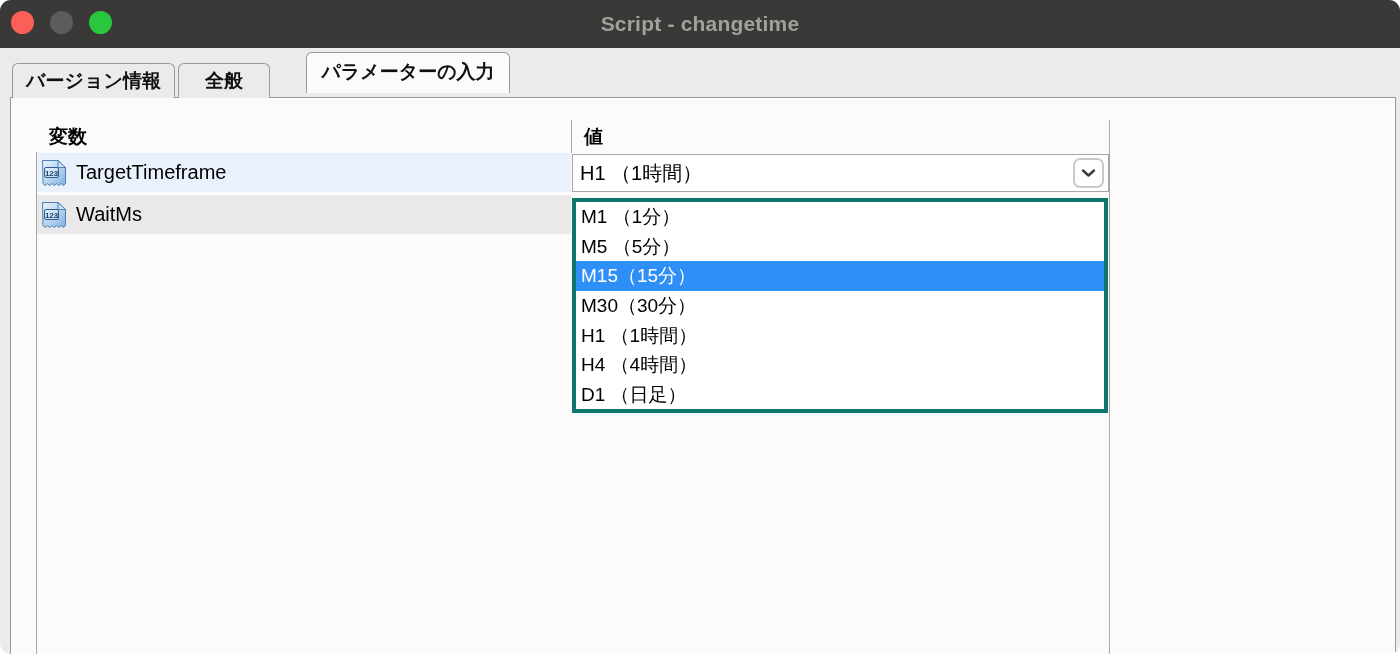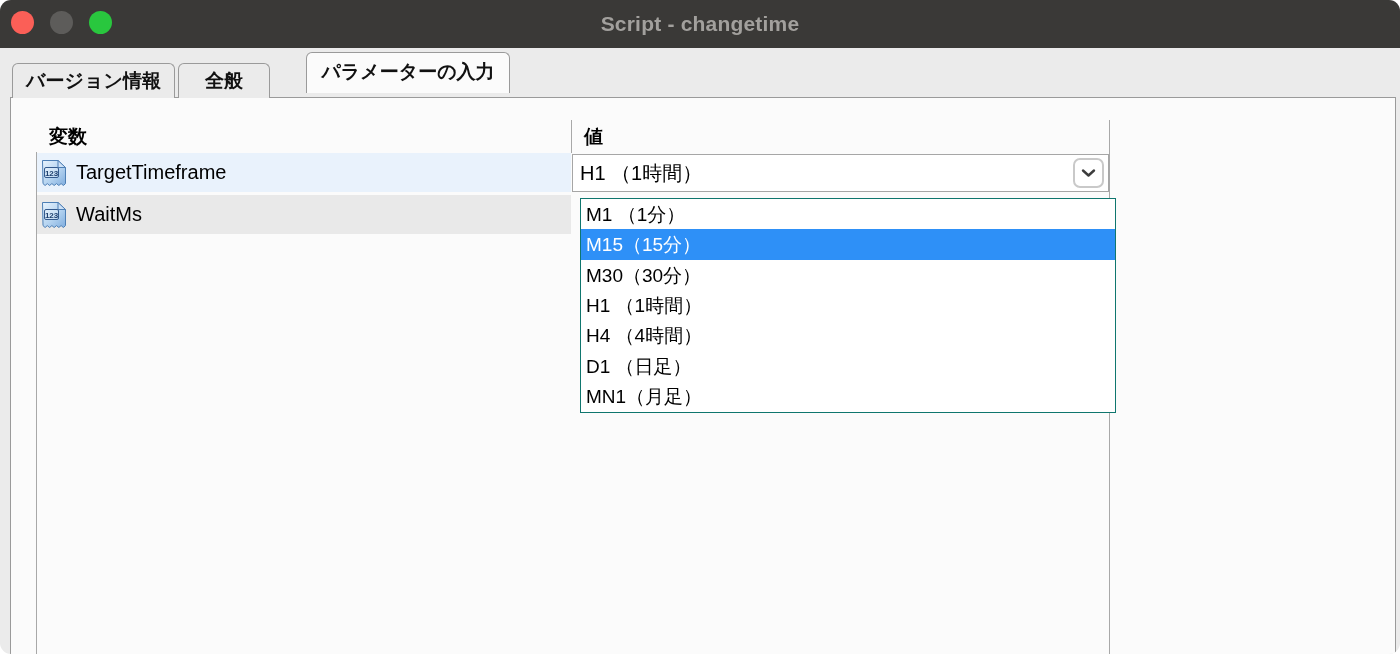--- a/index.html
+++ b/index.html
@@ -51,21 +51,21 @@
   
   .combo { position:absolute; left:561px; top:56px; width:537px; height:38px;
            background:#fff; border:1px solid var(--border,#a6a6a6); z-index:3; }
   .combo-text { position:absolute; left:7px; top:0; line-height:36px; font-size:20px; color:#000; white-space:nowrap; }
   .combo-btn { position:absolute; right:4px; top:3px; width:31px; height:30px; background:#fff;
                border:2px solid #c9c9c9; border-radius:7px; display:flex; align-items:center; justify-content:center;
                padding:0; cursor:default; }
 
   
   .dropdown { position:absolute; left:561px; top:100px; width:536px; height:215px;
-              background:#fff; border:1px solid #0f766e; z-index:5; display:flex; flex-direction:column;margin-left:8px; }
+              background:#fff; border:4px solid #0f766e; z-index:5; display:flex; flex-direction:column; }
   .dd-item { flex:1 1 auto; font-size:19px; line-height:23px; padding-left:5px; color:#000;
              white-space:nowrap; display:flex; align-items:center; cursor:default; }
   .dd-item.highlighted { background:var(--highlight_bg,#2e90f7); color:var(--highlight_text,#fff); }
 </style>
 </head>
 <body>
 
 <div id="app">
 
   <div class="titlebar">
@@ -121,22 +121,22 @@
       <span class="combo-text">H1 （1時間）</span>
       <button class="combo-btn">
         <svg width="15" height="10" viewBox="0 0 15 10">
           <polyline points="2,2.5 7.5,7.5 13,2.5" fill="none" stroke="#3c3c3c" stroke-width="2.4" stroke-linecap="round" stroke-linejoin="round"></polyline>
         </svg>
       </button>
     </div>
 
     <div class="dropdown">
         <div class="dd-item">M1 （1分）</div>
+        <div class="dd-item">M5 （5分）</div>
         <div class="dd-item highlighted">M15（15分）</div>
         <div class="dd-item">M30（30分）</div>
         <div class="dd-item">H1 （1時間）</div>
         <div class="dd-item">H4 （4時間）</div>
         <div class="dd-item">D1 （日足）</div>
-        <div class="dd-item">MN1（月足）</div>
       </div>
 
   </div>
 </div>
 
 </body></html>

